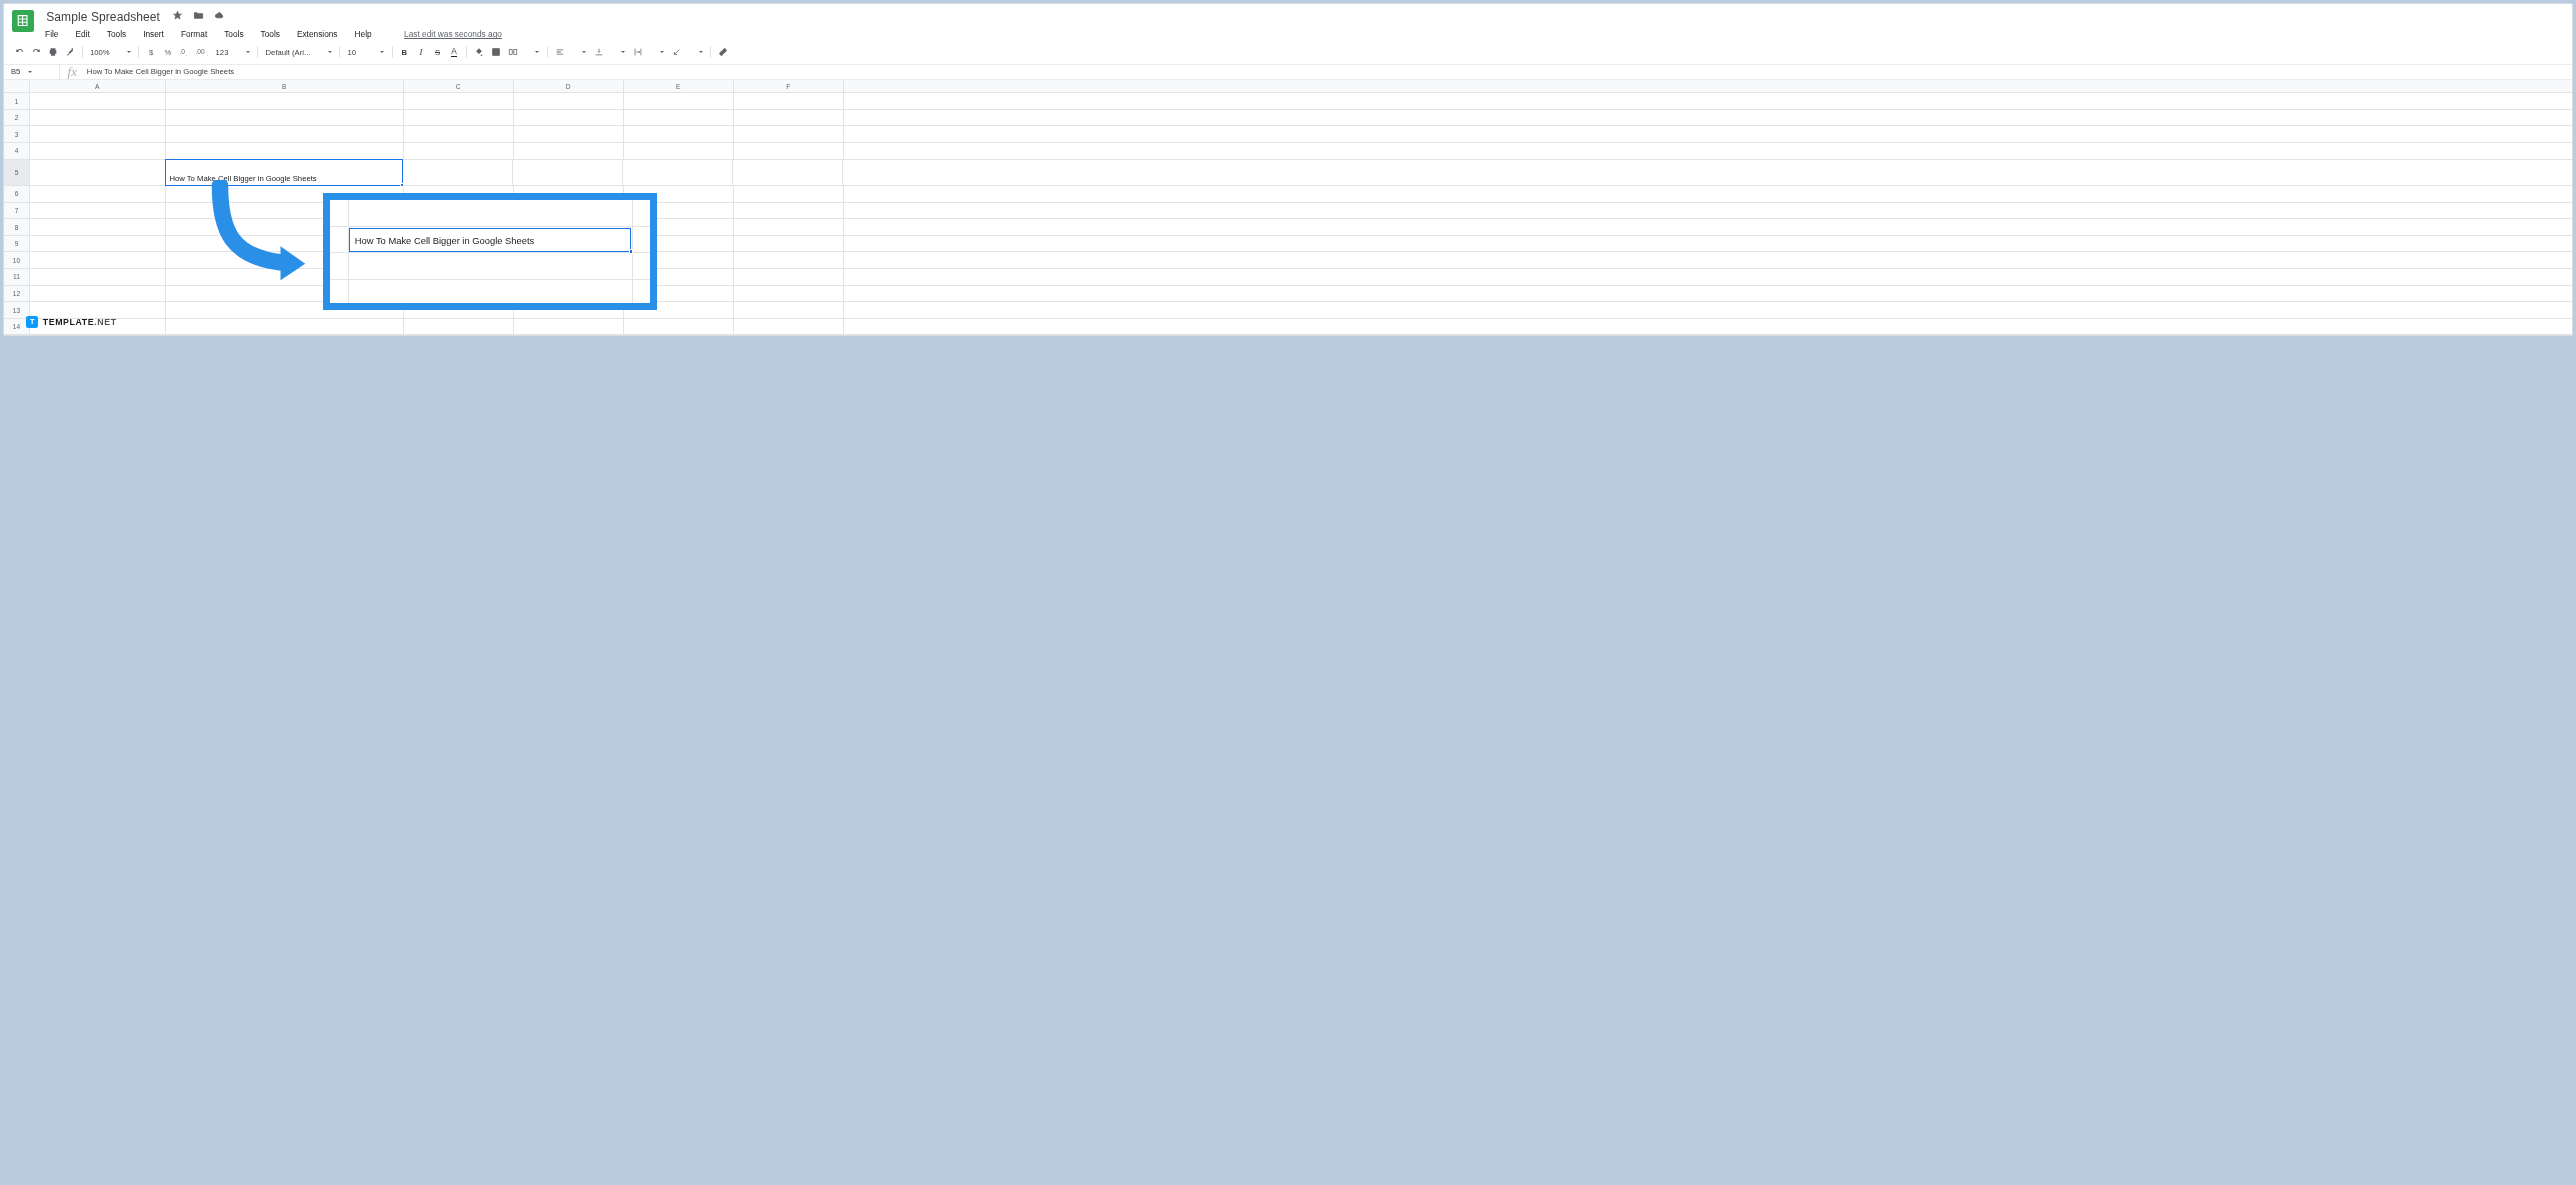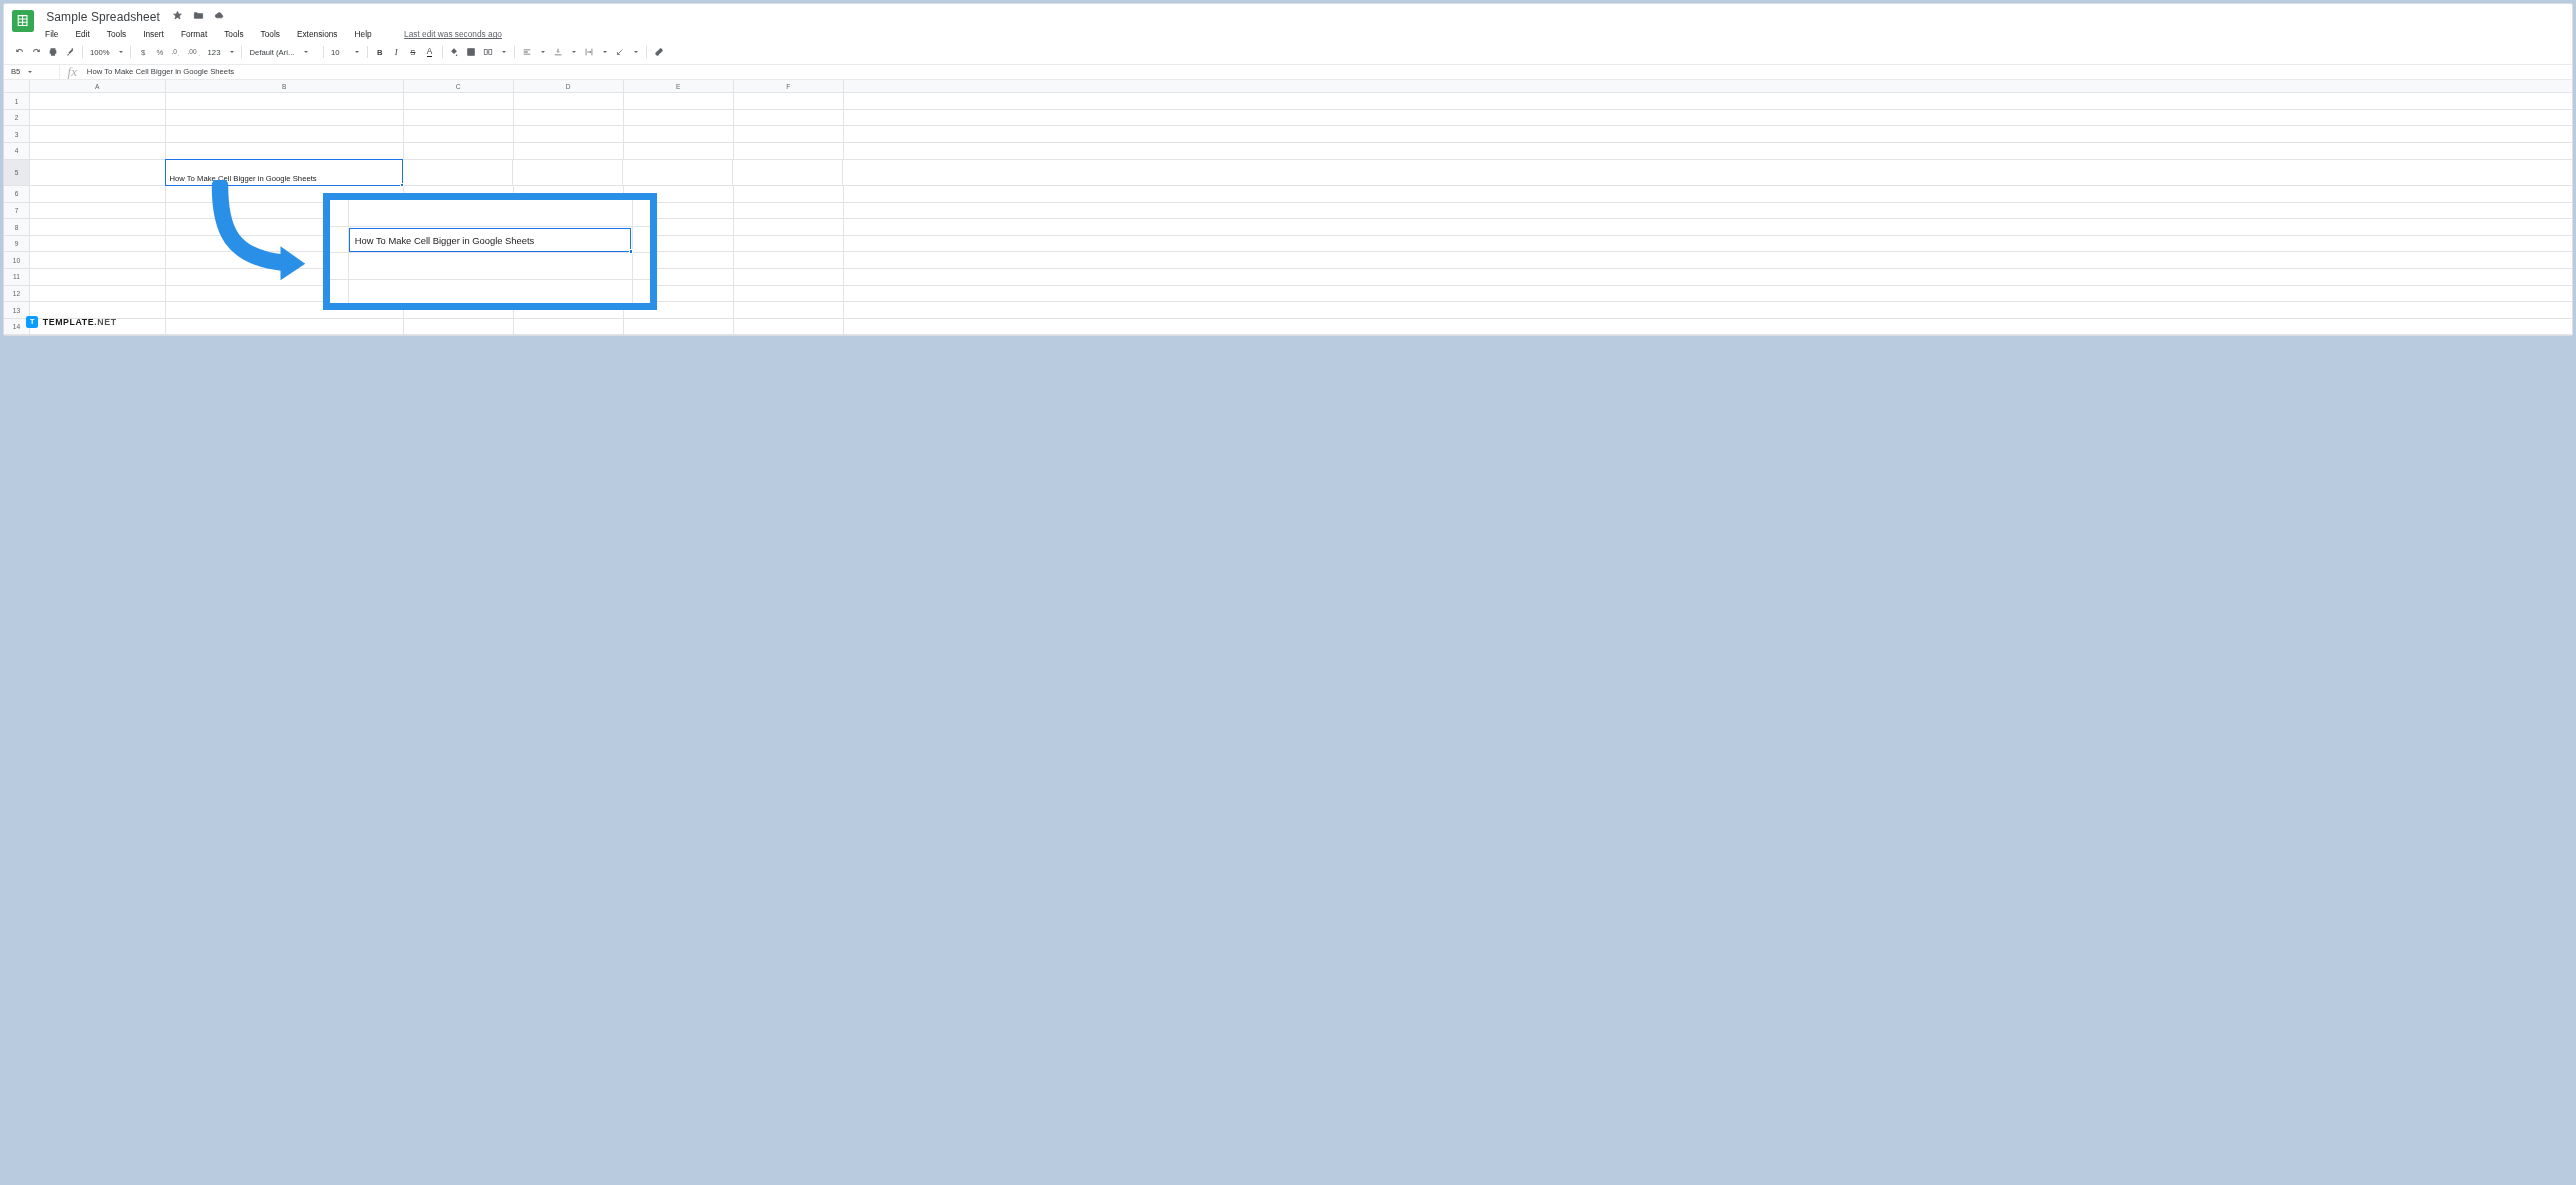--- a/index.html
+++ b/index.html
@@ -27,21 +27,21 @@
   .title-icon { color:#5f6368; cursor:pointer; }
   .title-icon svg { width:11px; height:11px; fill:#5f6368; stroke:#5f6368; }
   .menu-row { display:flex; align-items:center; gap:6px; margin-top:2.2px; margin-left:-4.4px; }
   .menu-item { padding:2.2px 5.5px; font-size:8.3px; color:#202124; cursor:pointer; border-radius:2.2px; }
   .last-edit { margin-left:21px; color:#5f6368; text-decoration:underline; font-size:8.3px; cursor:pointer; }
   
   .toolbar { display:flex; align-items:center; padding:3.3px 7.7px; border-bottom:0.6px solid #e8eaed; gap:1.1px; flex-wrap:nowrap; }
   .tbtn { min-width:15.5px; height:15.5px; display:flex; align-items:center; justify-content:center; color:#5f6368; cursor:pointer; border-radius:1.7px; padding:0 2.2px; }
   .tbtn svg { width:10px; height:10px; fill:#5f6368; }
   .tsep { width:0.6px; height:12px; background:#e0e0e0; margin:0 3.3px; }
-  .ttext { font-size:7.7px; color:#3c4043; padding:0 3.3px; display:flex; align-items:center; gap:7px; cursor:pointer; height:15.5px;}
+  .ttext { font-size:7.7px; color:#3c4043; padding:0 3.3px; display:flex; align-items:center; gap:15px; cursor:pointer; height:15.5px;}
   .caret { display:inline-block; width:0; height:0; border-left:2.2px solid transparent; border-right:2.2px solid transparent; border-top:2.8px solid #5f6368; margin-left:2.2px;}
   .bold { font-weight:bold; color:#3c4043;}
   .italic { font-style:italic; font-family:Georgia,serif; color:#3c4043; font-size:8.8px;}
   .strike { text-decoration:line-through; color:#3c4043;}
   .txtA { font-size:8.3px; border-bottom:1.7px solid #202124; line-height:7.7px; color:#3c4043; padding-bottom:0.6px;}
   
   .fxbar { display:flex; align-items:center; border-bottom:0.6px solid #e8eaed; height:15.5px; }
   .namebox { width:55px; padding-left:6.6px; font-size:7.7px; color:#3c4043; display:flex; align-items:center; gap:5.5px; height:100%;}
   .namebox .caret { border-top-color:#5f6368; }
   .fx-sep { width:0.6px; height:100%; background:#e8eaed; }

